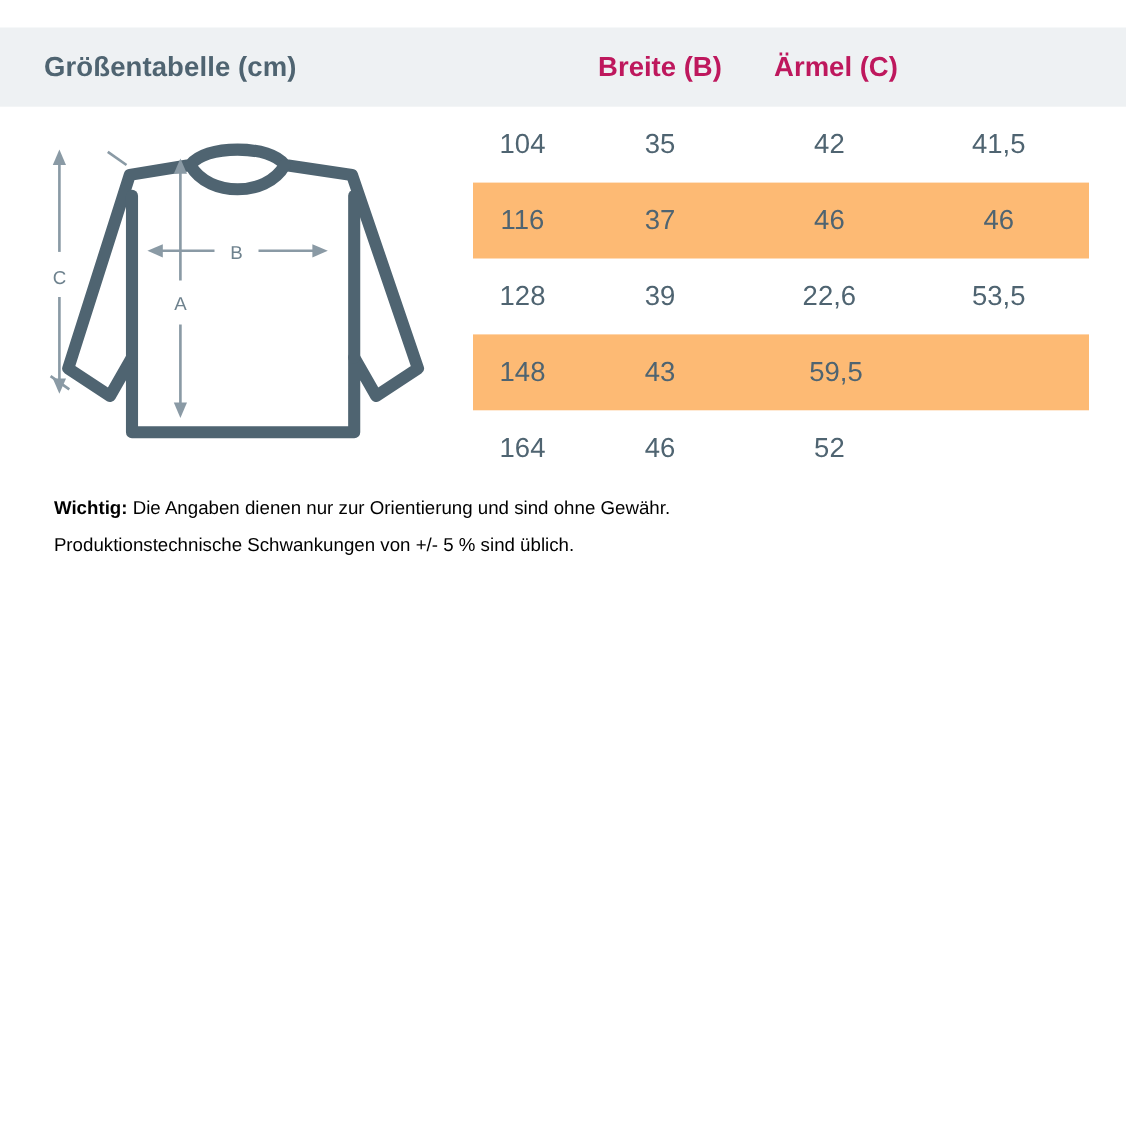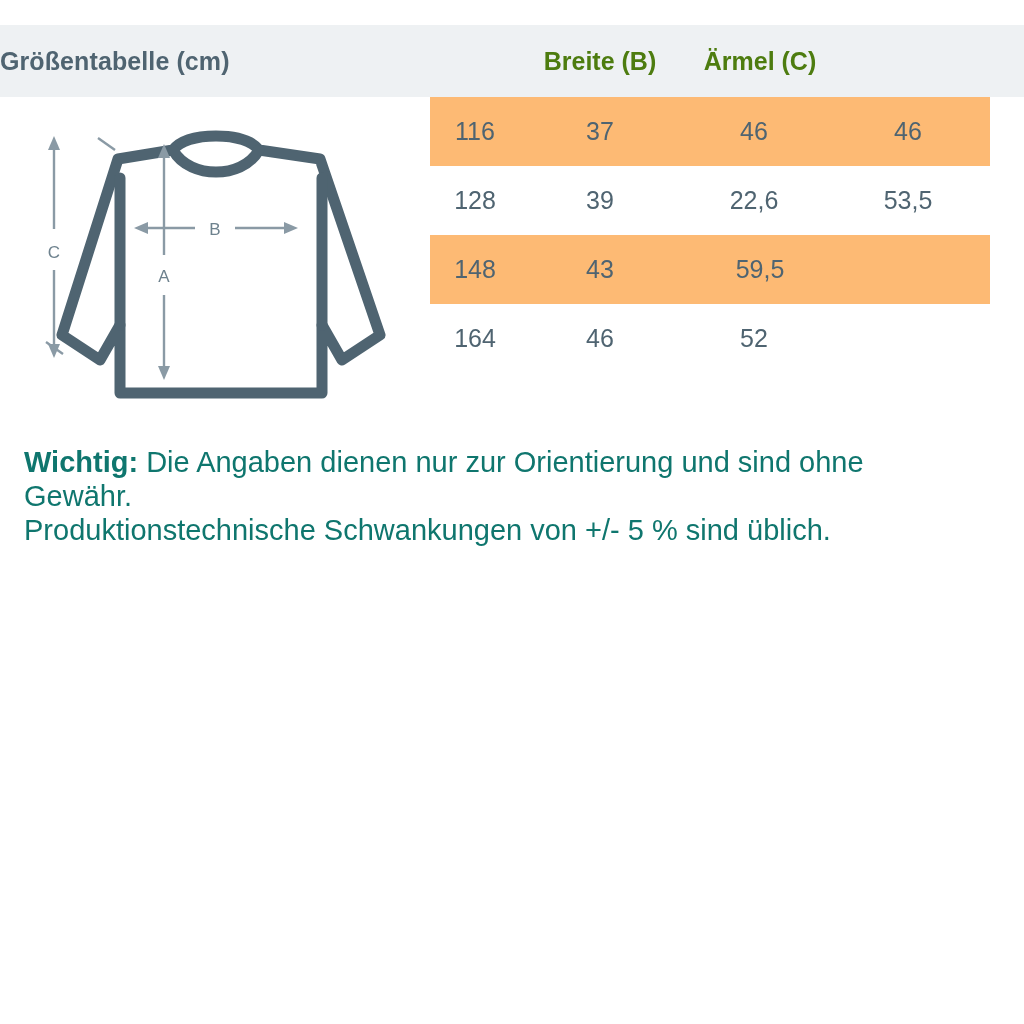--- a/index.html
+++ b/index.html
@@ -32,35 +32,36 @@
   }
   .header-inner {
     display: flex;
     align-items: center;
     height: 72px;
   }
   .header-title {
     font-size: 25px;
     font-weight: bold;
     color: #4f6471;
+    padding-left: 40px;
     letter-spacing: 0.1px;
   }
   .header-cols {
     position: absolute;
     top: 0;
     left: 430px;
     width: 560px;
     height: 72px;
     display: flex;
     align-items: center;
   }
   .header-cols .hcol {
     font-size: 25px;
     font-weight: bold;
-    color: #4d7c0f;
+    color: #be185d;
     text-align: center;
     white-space: nowrap;
   }
   .hcol.spacer { width: 90px; }
   .hcol.c1 { width: 160px; }
   .hcol.c2 { width: 148px; }
   .hcol.c3 { width: 160px; }
 
   
   .table {
@@ -91,25 +92,25 @@
     top: 110px;
     left: 20px;
     width: 410px;
     height: 320px;
   }
 
   
   .note {
     position: absolute;
     top: 445px;
-    left: 24px;
+    left: 49px;
     width: 950px;
-    font-size: 29px;
+    font-size: 17px;
     line-height: 34px;
-    color: #0f766e;
+    color: #000000;
   }
   .note b { font-weight: bold; }
 </style>
 </head>
 <body>
 
 <div class="page">
 
   <div class="header-band">
     <div class="header-inner">
@@ -173,20 +174,26 @@
       </g>
 
       <text x="34" y="148" text-anchor="middle" font-family="Liberation Sans, sans-serif" font-size="17" fill="#6e828e">C</text>
       <text x="195" y="125" text-anchor="middle" font-family="Liberation Sans, sans-serif" font-size="17" fill="#6e828e">B</text>
       <text x="144" y="172" text-anchor="middle" font-family="Liberation Sans, sans-serif" font-size="17" fill="#6e828e">A</text>
     </svg>
   </div>
 
   <div class="table">
 
+    <div class="row">
+      <div class="cell c0">104</div>
+      <div class="cell c1">35</div>
+      <div class="cell c2">42</div>
+      <div class="cell c3">41,5</div>
+    </div>
 
     <div class="row alt">
       <div class="cell c0">116</div>
       <div class="cell c1">37</div>
       <div class="cell c2">46</div>
       <div class="cell c3">46</div>
     </div>
 
     <div class="row">
       <div class="cell c0">128</div>

